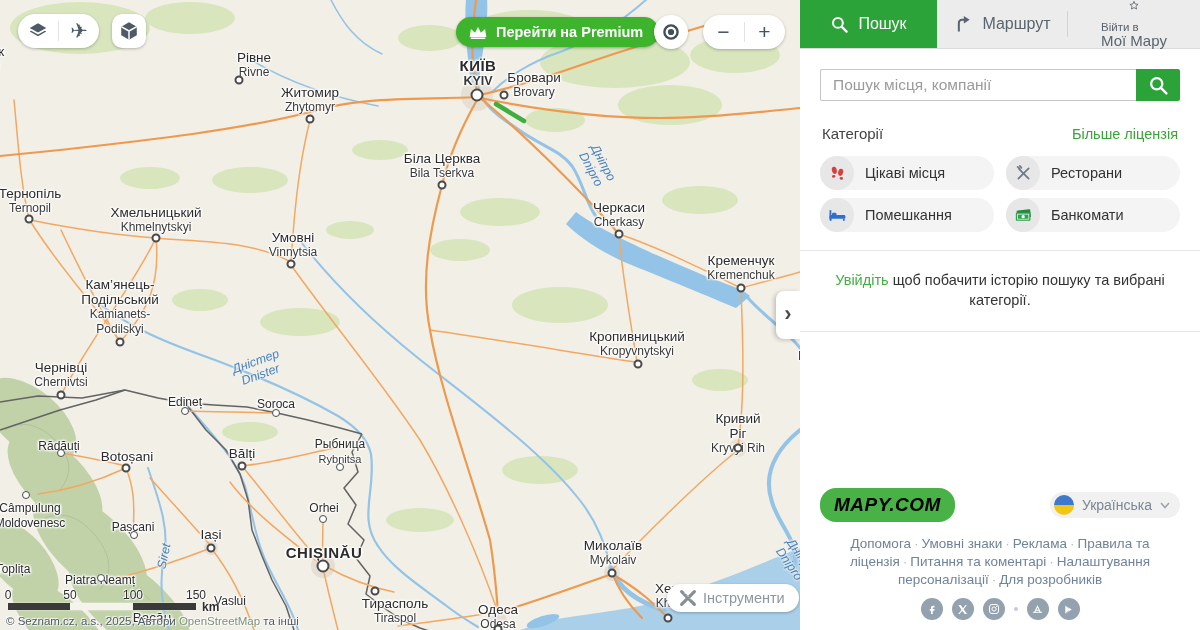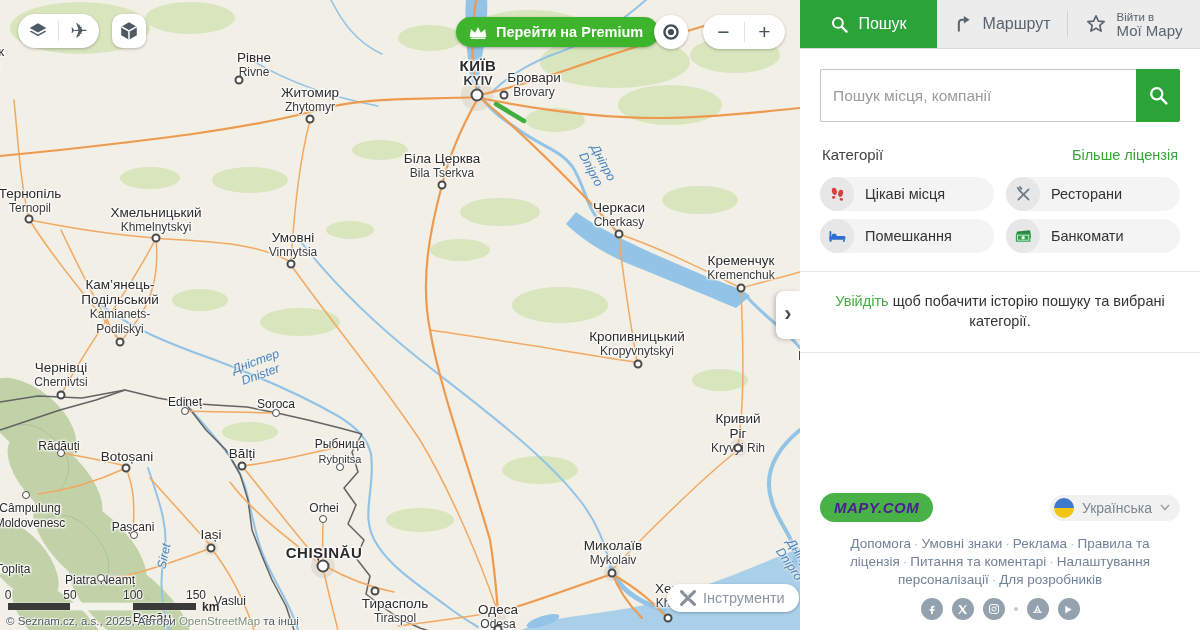--- a/index.html
+++ b/index.html
@@ -45,41 +45,41 @@
   #scale-unit{position:absolute;left:194px;top:12px;font-size:12px;font-weight:bold;color:#2e2e2e;text-shadow:0 0 2px #fff,1px 1px 1px #fff;}
   #attrib{position:absolute;left:6px;top:615px;font-size:11.5px;color:#4e5862;text-shadow:0 0 2px #fff,1px 1px 1px #fff,-1px -1px 1px #fff;}
   #attrib .lnk{color:#7c9077;}
   
   #panel{position:absolute;left:800px;top:0;width:400px;height:630px;background:#fff;display:flex;flex-direction:column;}
   #tabs{height:48px;background:#ececec;display:flex;align-items:stretch;border-bottom:1px solid #dcdcdc;flex:none;}
   .tab{display:flex;align-items:center;justify-content:center;gap:9px;cursor:pointer;color:#5a646e;font-size:16px;}
   #tab-search{width:137px;background:#2ca339;color:#fff;}
   #tab-route{width:130px;}
   #tabs .vsep{width:1px;background:#d3d3d3;margin:11px 0;}
-  #tab-login{flex:1;flex-direction:row;}
+  #tab-login{flex:1;flex-direction:column;}
   #tab-login .two{display:flex;flex-direction:column;line-height:14px;}
   #tab-login .l1{font-size:11.5px;}
   #tab-login .l2{font-size:15px;}
   #search-section{padding:20px 20px 18px;border-bottom:1px solid #e7e7e7;flex:none;}
-  #search-row{display:flex;height:53px;border-radius:16px;}
+  #search-row{display:flex;height:32px;border-radius:16px;}
   #search-input{flex:1;border:1px solid #c6c6c6;border-right:none;border-radius:2px 0 0 2px;padding:0 12px;font-size:15.5px;outline:none;color:#333;font-family:"Liberation Sans",sans-serif;}
   #search-input::placeholder{color:#9b9b9b;}
   #search-go{width:44px;background:#2ca339;border:none;border-radius:0 2px 2px 0;cursor:pointer;display:flex;align-items:center;justify-content:center;}
   #cat-head{display:flex;justify-content:space-between;margin:24px 2px 14px;align-items:baseline;}
   #cat-title{font-size:15px;color:#444;}
   #cat-more{font-size:14.5px;color:#3aa33a;cursor:pointer;}
   #cat-grid{display:grid;grid-template-columns:1fr 1fr;gap:8px 12px;}
   .chip{display:flex;align-items:center;gap:11px;background:#f4f4f4;border-radius:17px;height:34px;padding-right:10px;cursor:pointer;}
   .chip .cic{width:34px;height:34px;border-radius:50%;background:#e7e7e7;display:flex;align-items:center;justify-content:center;flex:none;}
   .chip .clab{font-size:14.5px;color:#333;}
   #login-section{padding:19px 28px 21px;border-bottom:1px solid #e7e7e7;text-align:center;font-size:14.5px;color:#333;line-height:20px;flex:none;}
   #login-link{color:#43ad43;cursor:pointer;}
   #panel-footer{margin-top:auto;padding:9px 20px 10px;flex:none;}
   #logo-row{display:flex;justify-content:space-between;align-items:center;margin-bottom:13px;}
-  #logo{background:#49b247;color:#4c1d95;font-weight:bold;font-style:italic;font-size:15px;letter-spacing:.5px;
+  #logo{background:#49b247;color:#000000;font-weight:bold;font-style:italic;font-size:19px;letter-spacing:.5px;
         padding:6px 14px;border-radius:16px;cursor:pointer;}
   #lang-btn{display:flex;align-items:center;gap:8px;background:#f1f1f1;border-radius:14px;padding:3px 10px 3px 4px;cursor:pointer;}
   #flag{width:20px;height:20px;border-radius:50%;background:linear-gradient(#3f79cc 50%,#f2c713 50%);}
   #lang-label{font-size:14px;color:#7b8794;}
   #lang-chev{color:#9aa5b0;font-size:11px;}
   #footer-links{text-align:center;font-size:13.5px;color:#71839a;line-height:18px;}
   #footer-links span.fl{cursor:pointer;}
   #footer-links .dotsep{color:#a9c0a9;margin:0 3px;}
   #social-row{display:flex;justify-content:center;align-items:center;gap:9px;margin-top:9px;}
   .soc{width:22px;height:22px;border-radius:50%;background:#93a2ae;display:flex;align-items:center;justify-content:center;cursor:pointer;}

